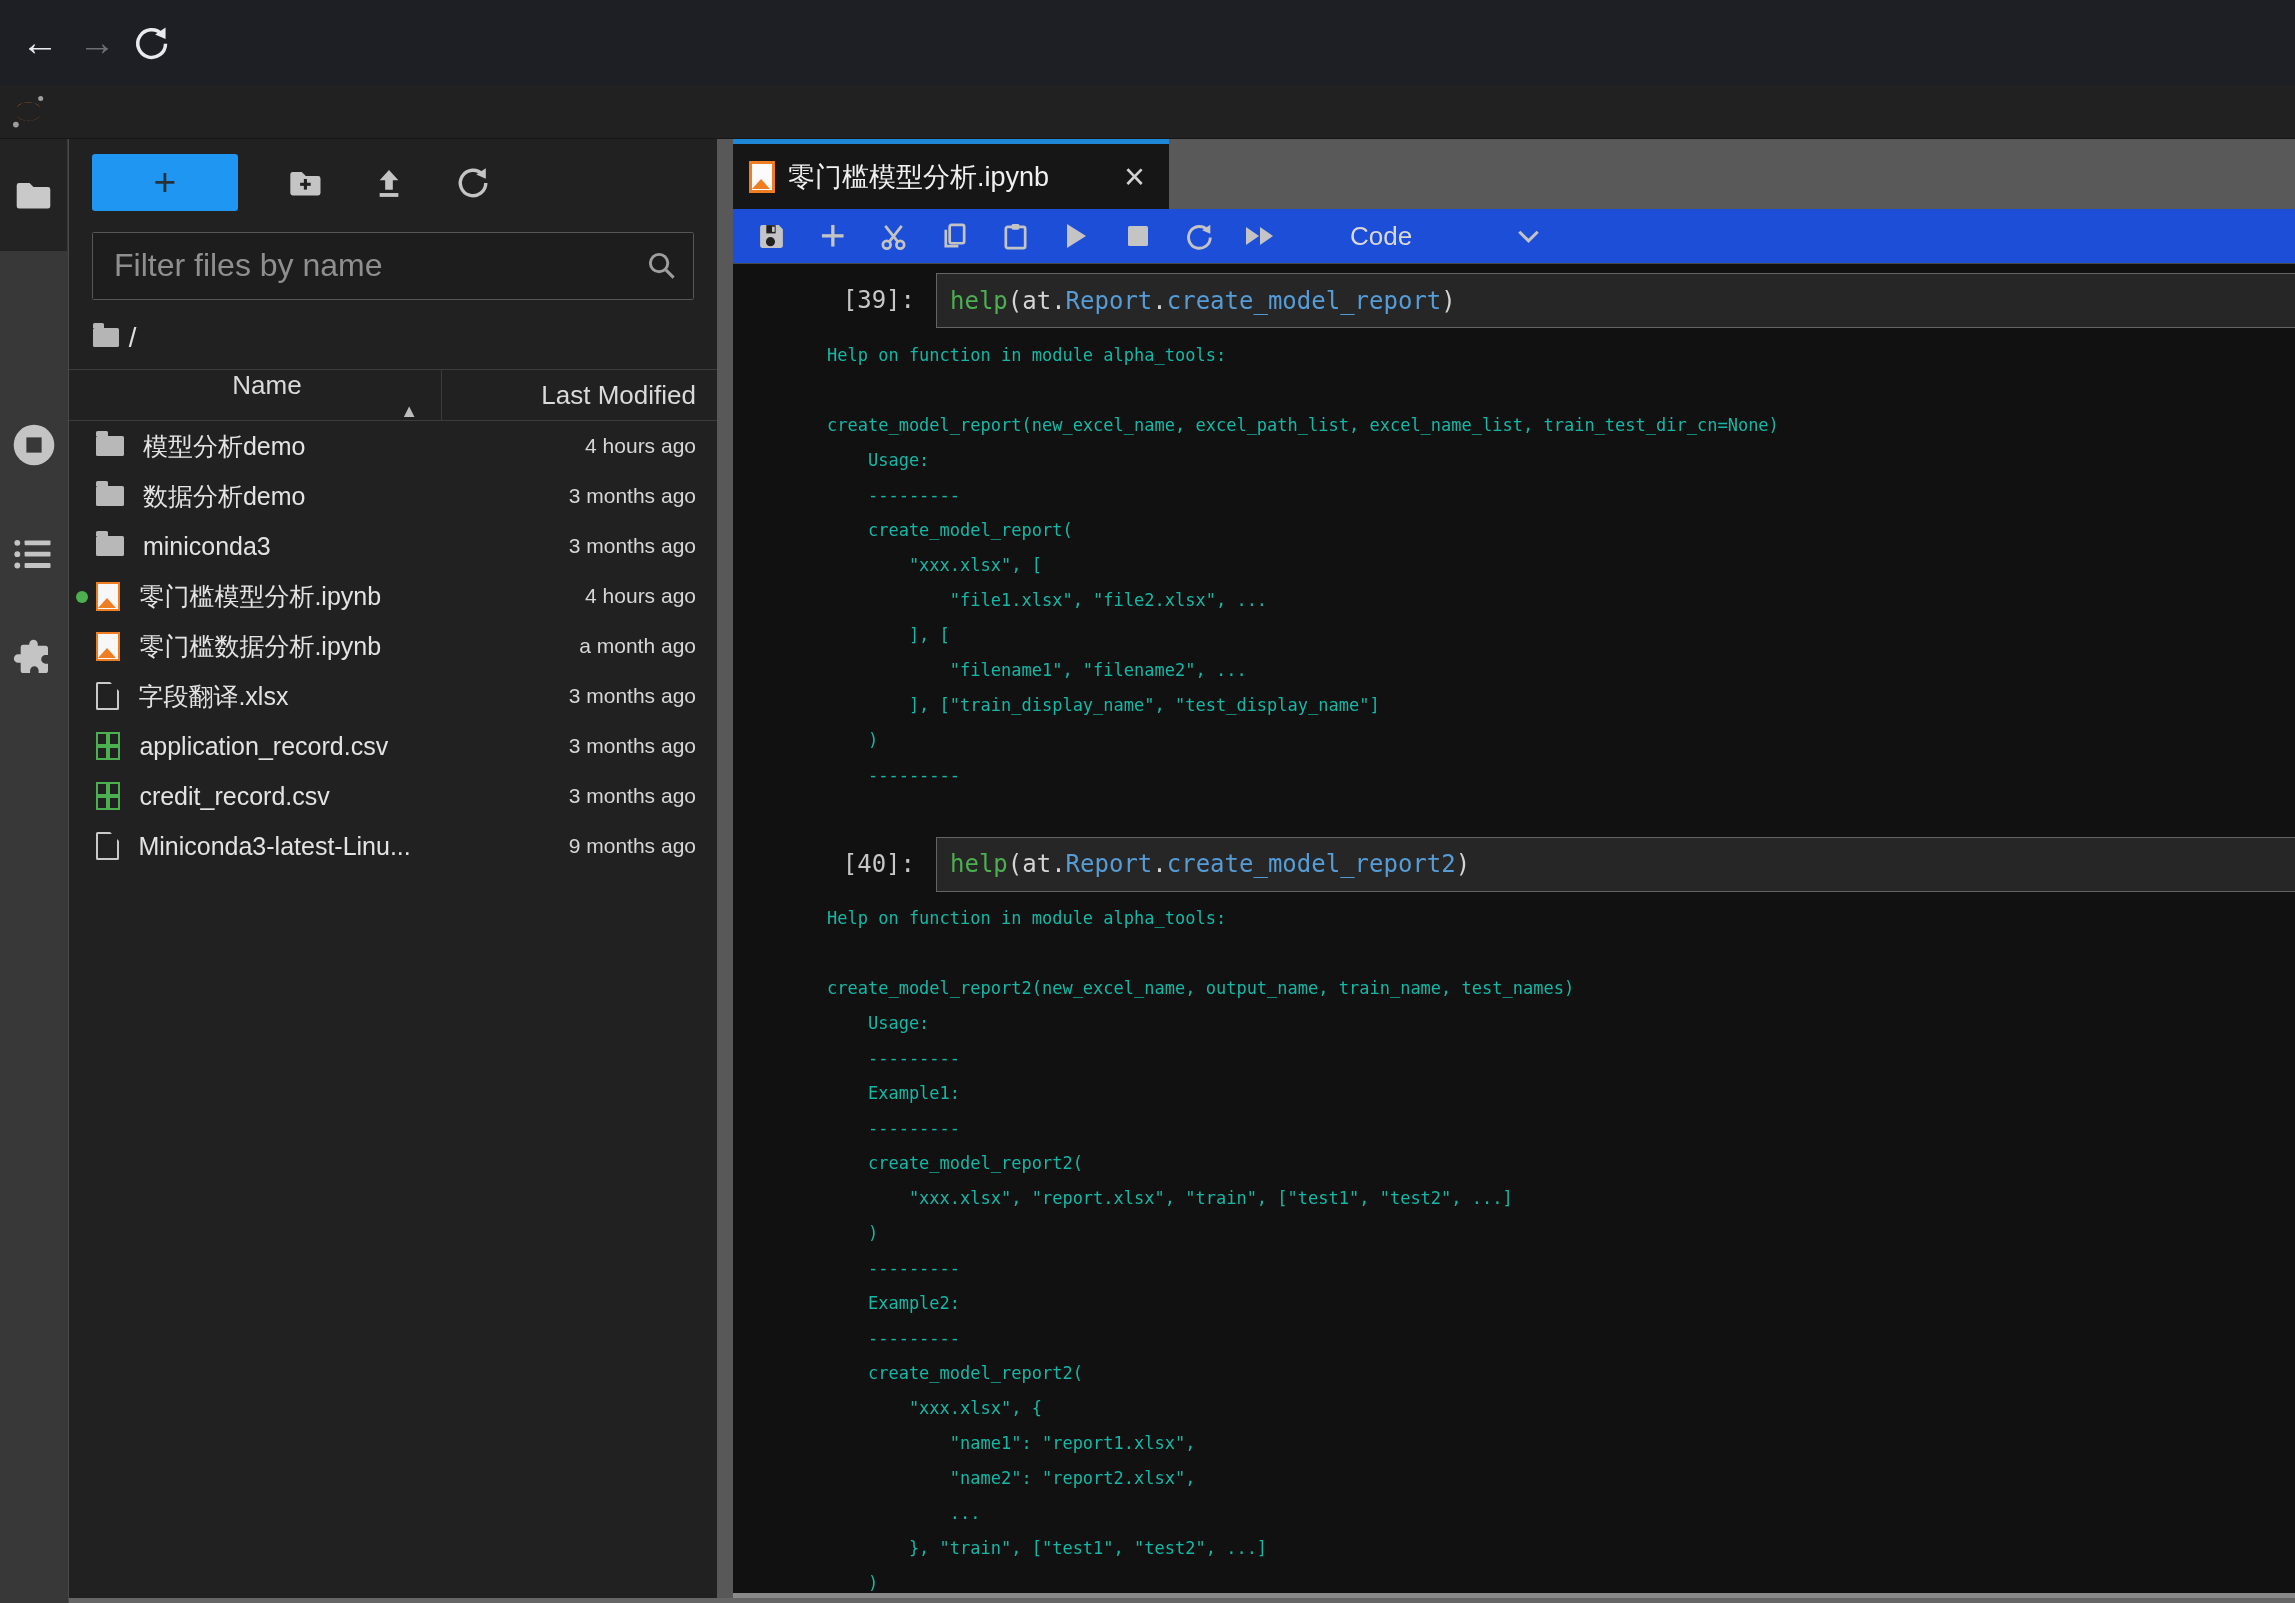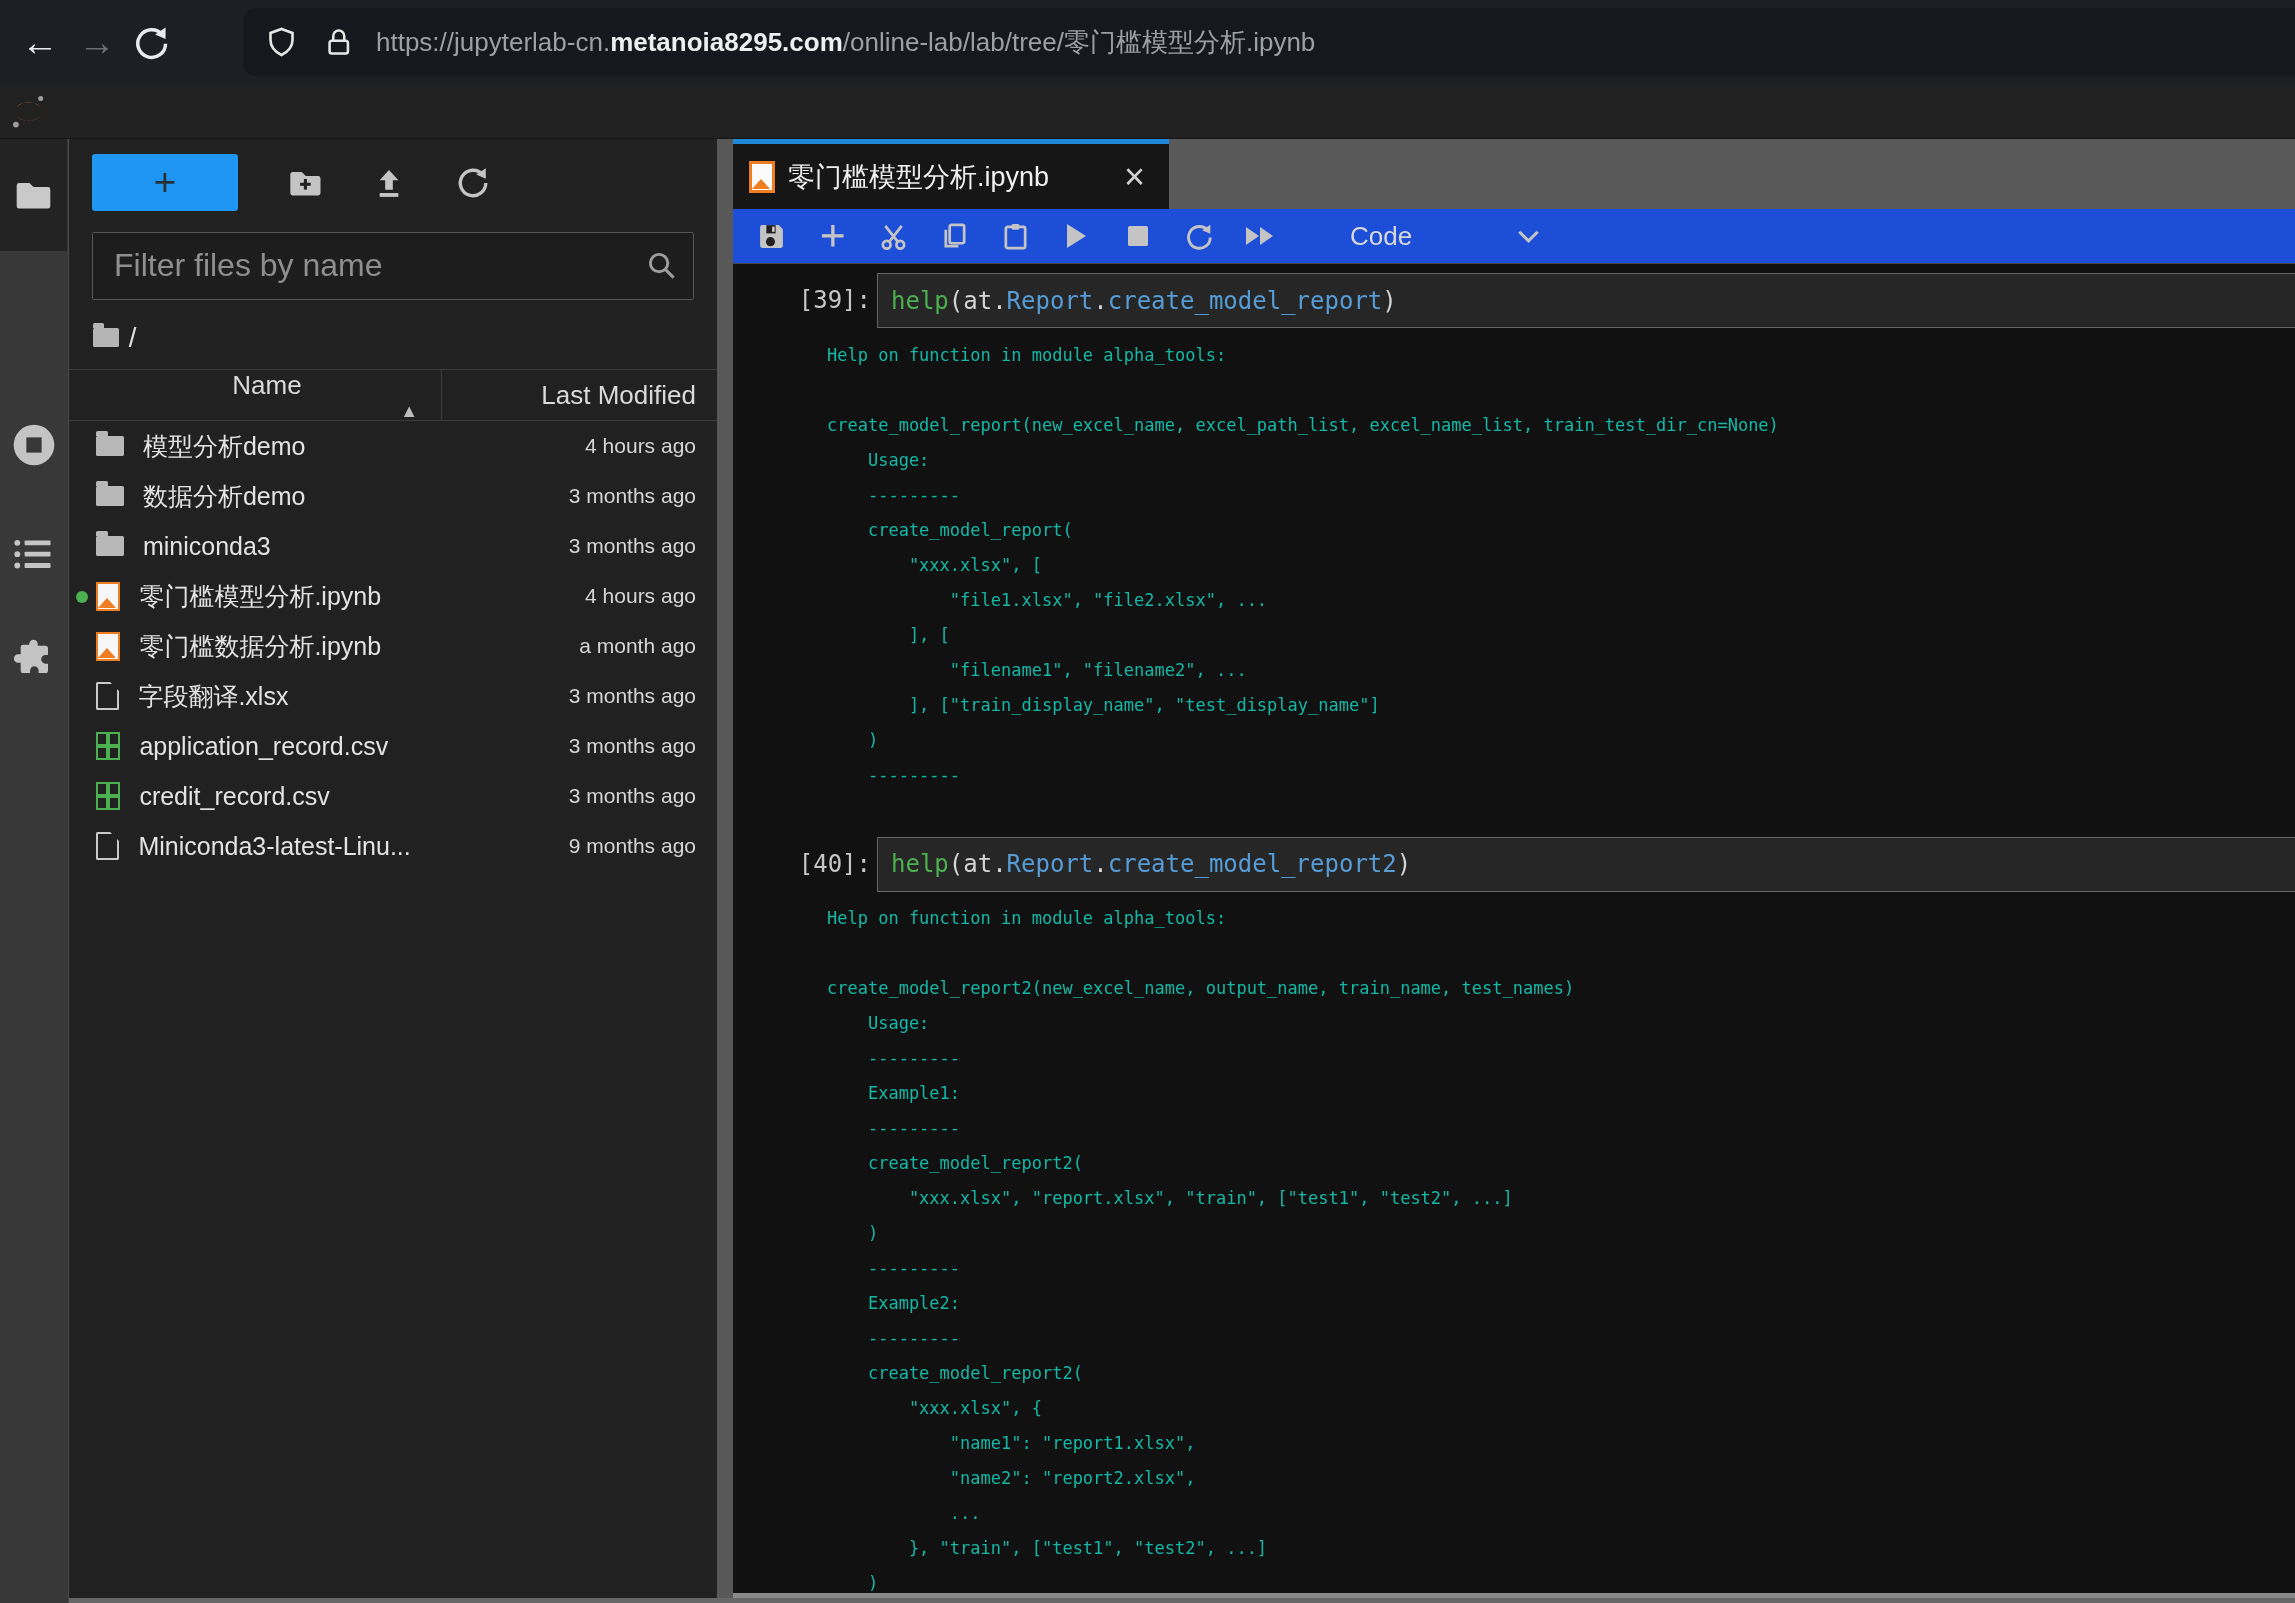--- a/index.html
+++ b/index.html
@@ -109,21 +109,21 @@
   .tri-run { width:0; height:0; border-left:19.4px solid #c4c4c4;
              border-top:12px solid transparent; border-bottom:12px solid transparent; }
   .sq-stop { width:20px; height:20px; background:#c4c4c4; border-radius:1.6px; }
   .ff { display:flex; } .ff i { width:0; height:0; border-left:13.8px solid #c4c4c4;
         border-top:9.7px solid transparent; border-bottom:9.7px solid transparent; }
   #celltype { margin-left:44px; font-size:26px; color:#d8d8d8; }
   #celltype-chevron { margin-left:105px; }
 
   #nb-content { position:absolute; left:0; top:126px; right:0; bottom:12px; overflow:hidden; }
   .cell { display:flex; }
-  .prompt { width:144px; flex:none; text-align:right; padding-right:6px;
+  .prompt { width:203px; flex:none; text-align:right; padding-right:21px;
             font-family:"DejaVu Sans Mono", monospace; font-size:24px;
             line-height:55px; color:#c7c7c7; }
   .cell-input { flex:1; height:55px; background:#262626; border:1.6px solid #646464;
                 border-right:none; display:flex; align-items:center; padding-left:13px;
                 font-family:"DejaVu Sans Mono", monospace; font-size:24px; color:#d4d4d4;
                 white-space:pre; }
   .tok-kw { color:#4caf50; } .tok-name { color:#569cd6; }
   .cell-output { margin-left:94px; margin-top:9.7px;
                  font-family:"DejaVu Sans Mono", monospace; font-size:17px;
                  line-height:35px; color:#14b8a6; white-space:pre; }
@@ -140,30 +140,20 @@
 <body>
 
 <div id="browser-bar">
   <div id="nav-back" class="nav-btn">←</div>
   <div class="nav-btn disabled">→</div>
   <div id="nav-refresh" class="nav-btn">
     <svg width="37" height="37" viewBox="0 0 32 32">
         <path d="M26 9a12 12 0 1 0 3 8" fill="none" stroke="#e8eaed" stroke-width="3"></path>
         <polygon points="29,3 29,13 20,9" fill="#e8eaed"></polygon>
       </svg>
-  </div>
-  <div id="url-pill">
-    <svg style="margin-left:23px" width="31" height="32" viewBox="0 0 30 32">
-        <path d="M15 3l11 4v7c0 8-5 12-11 15C9 26 4 22 4 14V7z" fill="none" stroke="#e6e6e6" stroke-width="2.6"></path>
-      </svg>
-    <svg style="margin-left:27.5px" width="27.5" height="31" viewBox="0 0 30 32">
-        <rect x="5" y="14" width="20" height="14" rx="2.5" fill="none" stroke="#e6e6e6" stroke-width="2.8"></rect>
-        <path d="M9 14V9a6 6 0 0 1 12 0v5" fill="none" stroke="#e6e6e6" stroke-width="2.8"></path>
-      </svg>
-    <span class="url-text" style="margin-left:24px"><span class="url-dim">https://jupyterlab-cn.</span><span class="url-domain">metanoia8295.com</span><span class="url-dim">/online-lab/lab/tree/零门槛模型分析.ipynb</span></span>
   </div>
 </div>
 
 <div id="jl-menubar">
   <svg id="jl-logo" width="37" height="37" viewBox="0 0 44 44">
     <path d="M8 27a15.5 10.5 0 0 0 28 0 a17 14.5 0 0 1-28 0z" fill="#f37726"></path>
     <path d="M8 17a15.5 10.5 0 0 1 28 0 a17 14.5 0 0 0-28 0z" fill="#f37726"></path>
     <circle cx="36.5" cy="6.5" r="3" fill="#9e9e9e"></circle>
       <circle cx="7" cy="37.5" r="3.4" fill="#9e9e9e"></circle>
   </svg>

